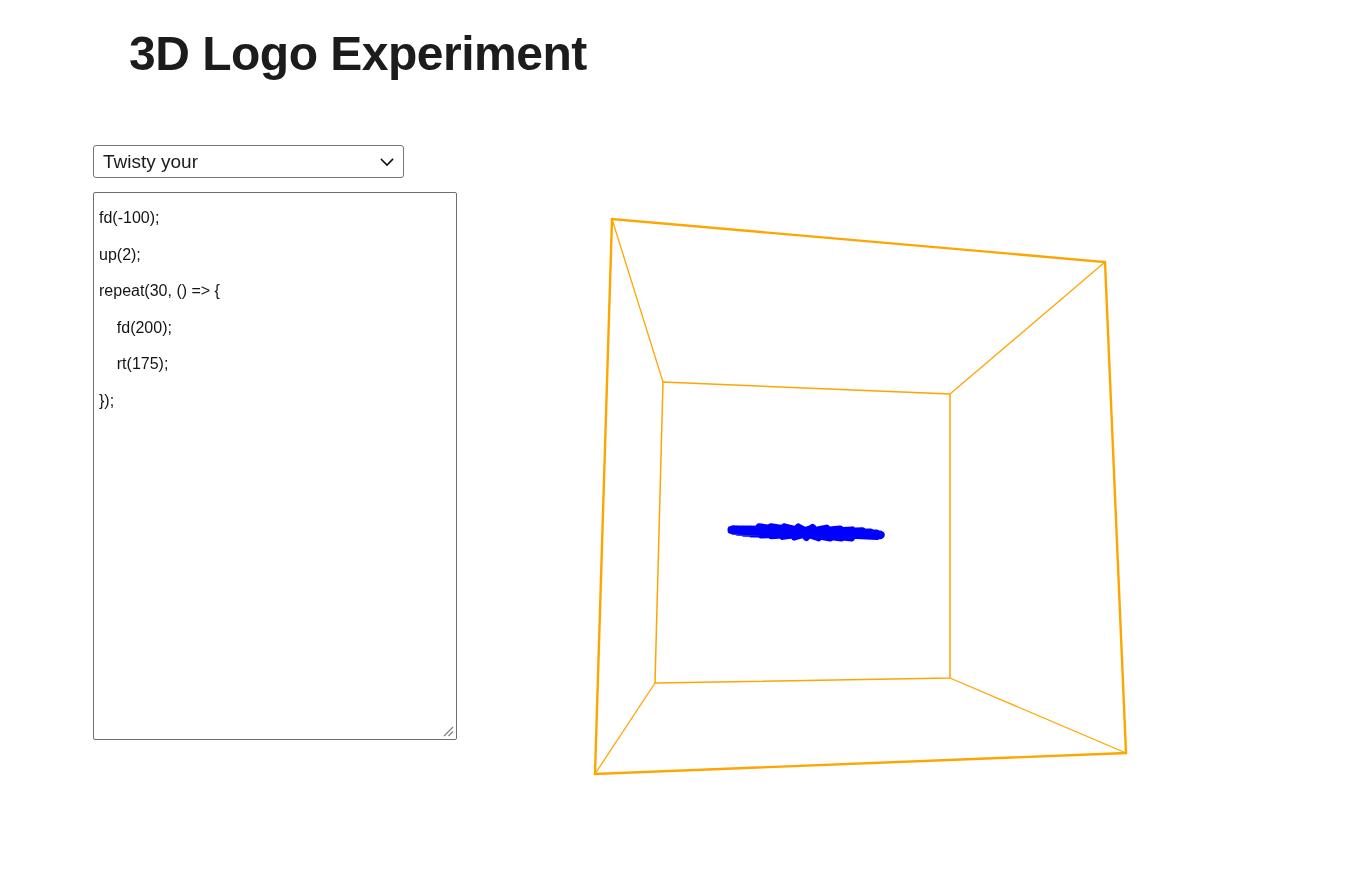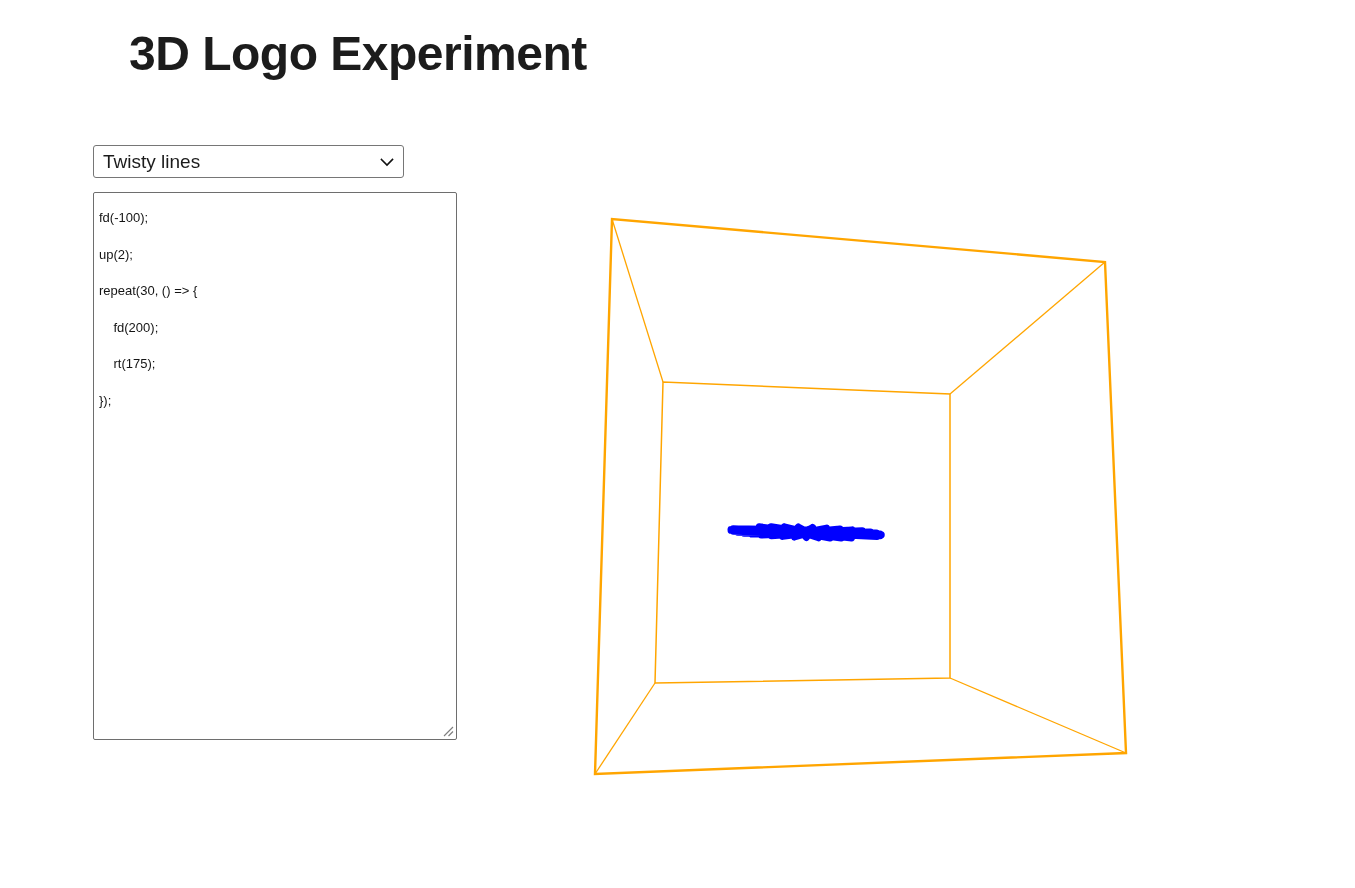--- a/index.html
+++ b/index.html
@@ -90,21 +90,21 @@
     box-sizing: border-box;
     border: 1px solid #6e6e6e;
     border-radius: 2px;
     background: #ffffff;
     overflow: hidden;
   }
   .code-text {
     margin: 0;
     padding: 7px 0 0 5px;
     font-family: "Liberation Sans", sans-serif;
-    font-size: 13px;
+    font-size: 16px;
     line-height: 36.5px;
     color: #141414;
     white-space: pre;
     tab-size: 4;
   }
   .resize-grip {
     position: absolute;
     right: 2px;
     bottom: 2px;
     width: 14px;
@@ -122,21 +122,21 @@
 </style>
 </head>
 <body>
 
 <div class="page">
 
   <h1 id="page-title">3D Logo Experiment</h1>
 
   <div class="select-wrap">
     <div class="select-box">
-      <span class="select-value">Twisty lines</span>
+      <span class="select-value">Twisty your</span>
       <span class="chevron-down">
         <svg viewBox="0 0 16 16" width="16" height="16" aria-hidden="true">
           <path d="M2.5 5.5 L8 11 L13.5 5.5" fill="none" stroke="#111111" stroke-width="1.6" stroke-linecap="square"></path>
         </svg>
       </span>
     </div>
   </div>
 
   <div class="code-area">
     <pre class="code-text">fd(-100);

